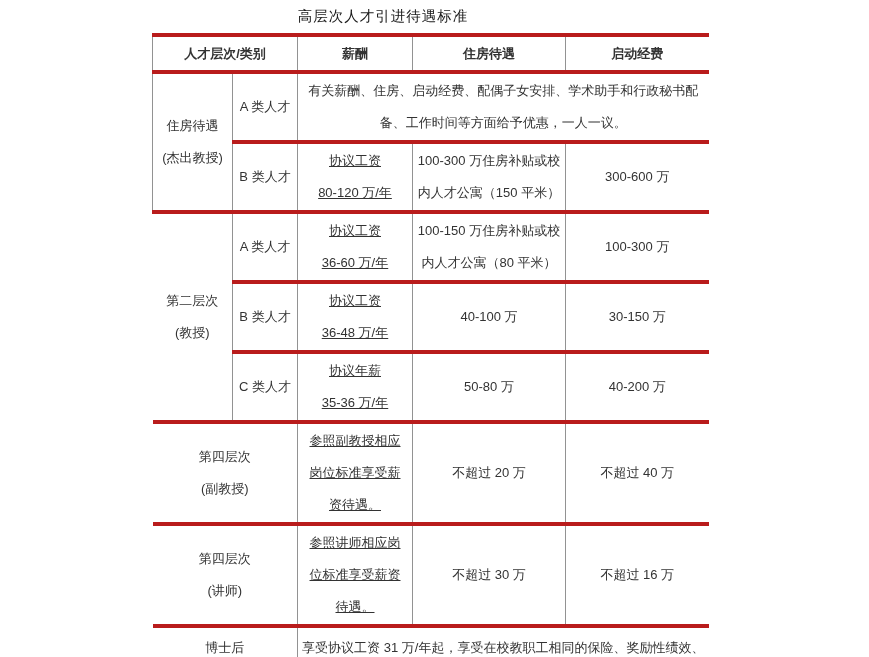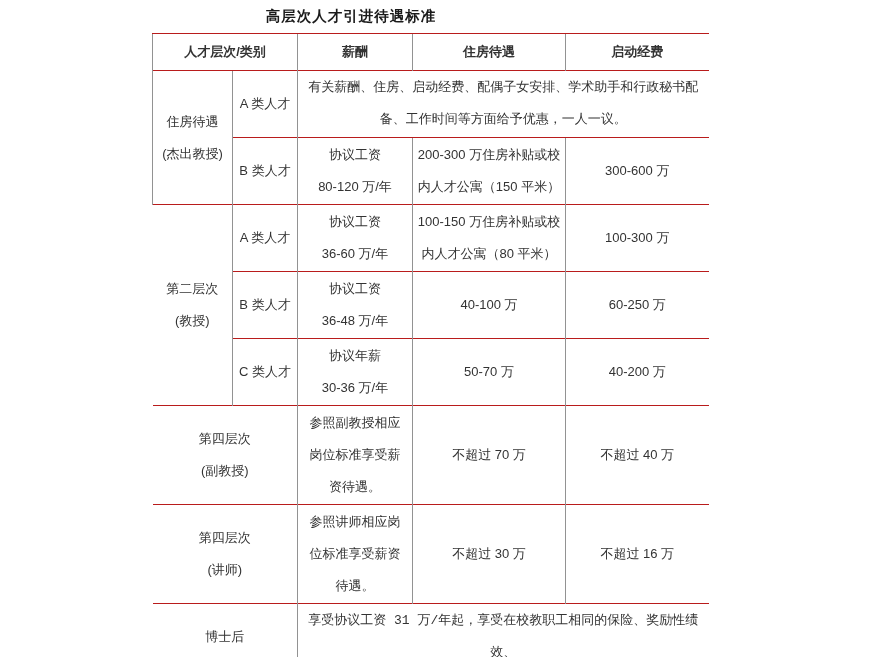--- a/index.html
+++ b/index.html
@@ -9,33 +9,34 @@
     font-family:"Liberation Sans", sans-serif;
     color:#333333;
     position:relative;
     overflow:hidden;
   }
   .page-title{
     position:absolute;
     top:7px;left:0;width:702px;
     text-align:center;
     font-size:14.5px;
-    font-weight:bold;
+    font-weight:normal;
     color:#1a1a1a;
     letter-spacing:1px;
+    padding-left:32px;
   }
   table.talent{
     position:absolute;
     left:152px;top:33px;
     width:556px;
     border-collapse:collapse;
     table-layout:fixed;
   }
   table.talent td, table.talent th{
-    border-top:1px solid #b91c1c;
+    border-top:4px solid #b91c1c;
     padding:1px 2px;
     font-size:13px;
     font-weight:normal;
     text-align:center;
     vertical-align:middle;
     white-space:pre-line;
     line-height:32px;
     overflow:hidden;
   }
   table.talent th{
@@ -43,28 +44,27 @@
     line-height:20px;
   }
   
   .bl{border-left:1px solid #929292;}
   .bb{border-bottom:1px solid #929292;}
   .tier-name{line-height:35px;}
   .note{
     text-align:left;
     line-height:33px;
     padding-left:4px;
-    font-family:Liberation Mono, monospace;
   }
   .housing-wrap{
     text-align:left;
     line-height:32px;
     padding-left:4px;
   }
-  .salary-multi{line-height:31px;}
+  .salary-multi{line-height:31px;text-decoration:underline;}
 </style>
 </head>
 <body>
 
 <div class="page-title">高层次人才引进待遇标准</div>
 
 <table class="talent">
   <colgroup>
     <col style="width:80px">
     <col style="width:65px">
@@ -86,59 +86,59 @@
 (杰出教授)</td>
     <td class="bl">A 类人才</td>
     <td colspan="3" class="bl note">有关薪酬、住房、启动经费、配偶子女安排、学术助手和行政秘书配
 备、工作时间等方面给予优惠，一人一议。</td>
   </tr>
 
   <tr style="height:60px">
     <td class="bl">B 类人才</td>
     <td class="bl salary-multi">协议工资
 80-120 万/年</td>
-    <td class="bl housing-wrap">200-300 万住房补贴或校
+    <td class="bl housing-wrap">100-300 万住房补贴或校
 内人才公寓（150 平米）</td>
     <td class="bl">300-600 万</td>
   </tr>
 
   <tr style="height:66px">
     <td rowspan="3" class="tier-name">第二层次
 (教授)</td>
     <td class="bl">A 类人才</td>
     <td class="bl salary-multi">协议工资
 36-60 万/年</td>
     <td class="bl housing-wrap">100-150 万住房补贴或校
 内人才公寓（80 平米）</td>
     <td class="bl">100-300 万</td>
   </tr>
 
   <tr style="height:67px">
     <td class="bl">B 类人才</td>
     <td class="bl salary-multi">协议工资
 36-48 万/年</td>
     <td class="bl">40-100 万</td>
-    <td class="bl">60-250 万</td>
+    <td class="bl">30-150 万</td>
   </tr>
 
   <tr style="height:65px">
     <td class="bl">C 类人才</td>
     <td class="bl salary-multi">协议年薪
-30-36 万/年</td>
-    <td class="bl">50-70 万</td>
+35-36 万/年</td>
+    <td class="bl">50-80 万</td>
     <td class="bl">40-200 万</td>
   </tr>
 
   <tr style="height:90px">
     <td colspan="2" class="tier-name">第四层次
 (副教授)</td>
     <td class="bl salary-multi">参照副教授相应
 岗位标准享受薪
 资待遇。</td>
-    <td class="bl">不超过 70 万</td>
+    <td class="bl">不超过 20 万</td>
     <td class="bl">不超过 40 万</td>
   </tr>
 
   <tr style="height:98px">
     <td colspan="2" class="tier-name">第四层次
 (讲师)</td>
     <td class="bl salary-multi">参照讲师相应岗
 位标准享受薪资
 待遇。</td>
     <td class="bl">不超过 30 万</td>

